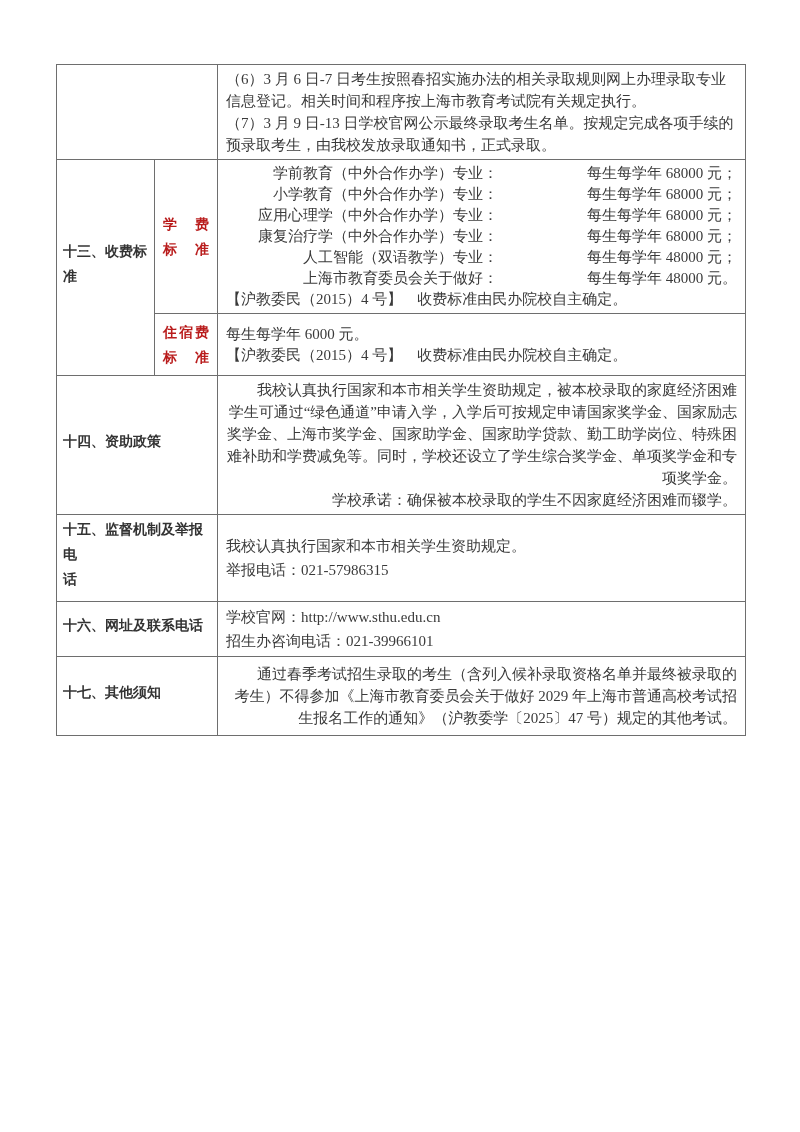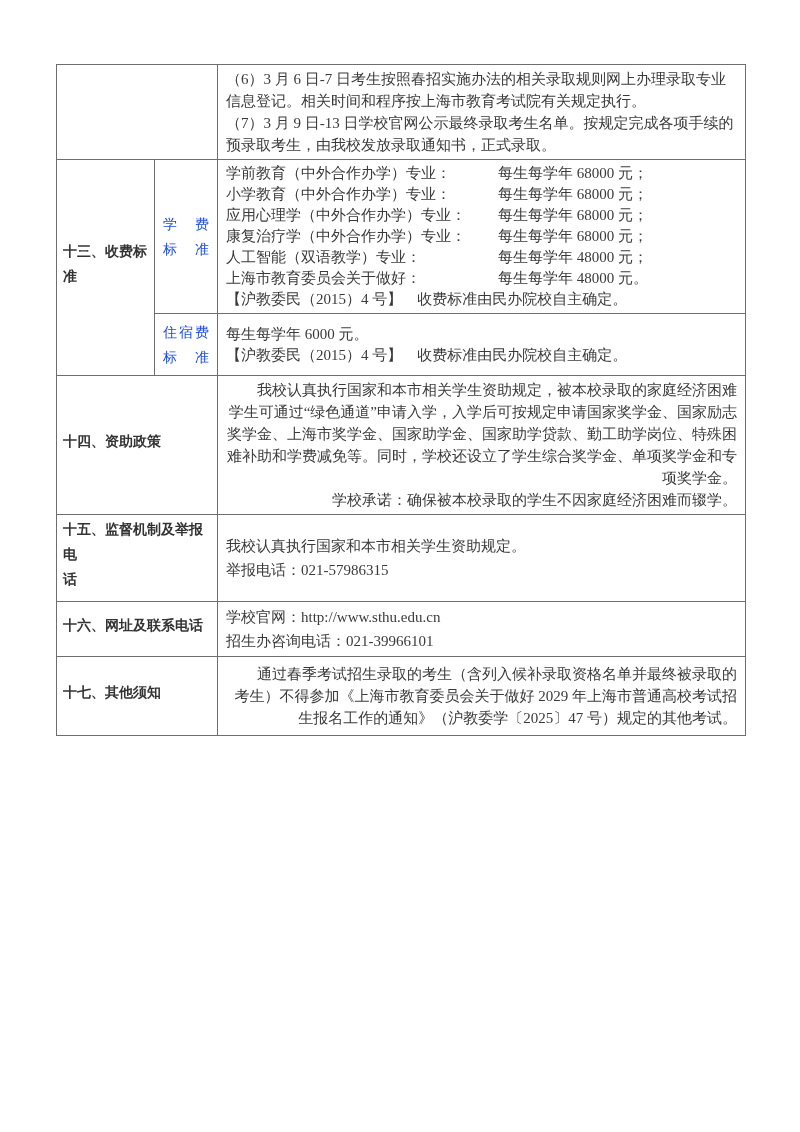--- a/index.html
+++ b/index.html
@@ -34,37 +34,37 @@
     padding: 2px 2px 9px 6px;
     white-space: pre-line;
     color: #333333;
     vertical-align: middle;
   }
   
   td.sublbl { padding: 2px 6px; }
   .sub-line {
     width: 46px;
     margin: 0 auto;
-    font-weight: normal;
+    font-weight: bold;
     font-size: 14px;
     line-height: 25px;
     text-align: justify;
     text-align-last: justify;
-    color: #1d4ed8;
+    color: #b91c1c;
   }
   
   td.cnt {
     font-size: 15px;
     line-height: 22px;
     padding: 3px 8px 3px 8px;
     color: #3a3a3a;
   }
   .para { text-align: left; }
   .indent .para { text-indent: 2em; text-align: right; }
-  .fee-line { display: flex; line-height: 21px; }
+  .fee-line { display: flex; line-height: 21px; text-align: right; }
   .fee-line .prog { flex: 0 0 272px; }
   .fee-line .amt { flex: 1; }
   .fee-note { line-height: 21px; }
   .plain-line { line-height: 24px; }
 </style>
 </head>
 <body>
 
 <div class="page">
   <table class="doc">

